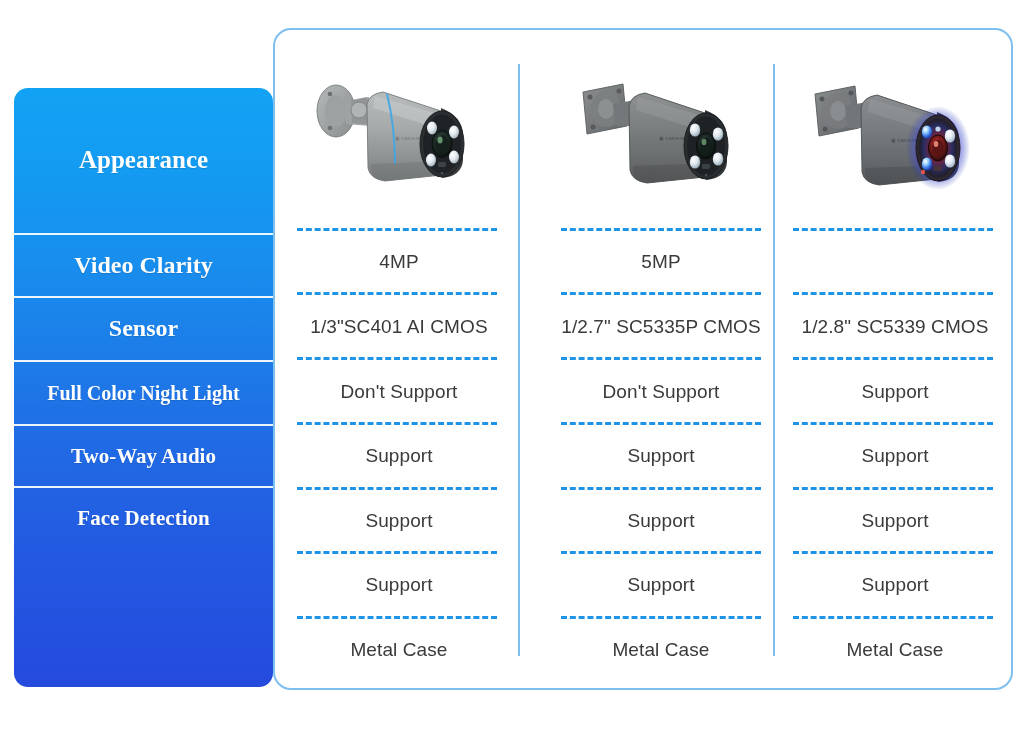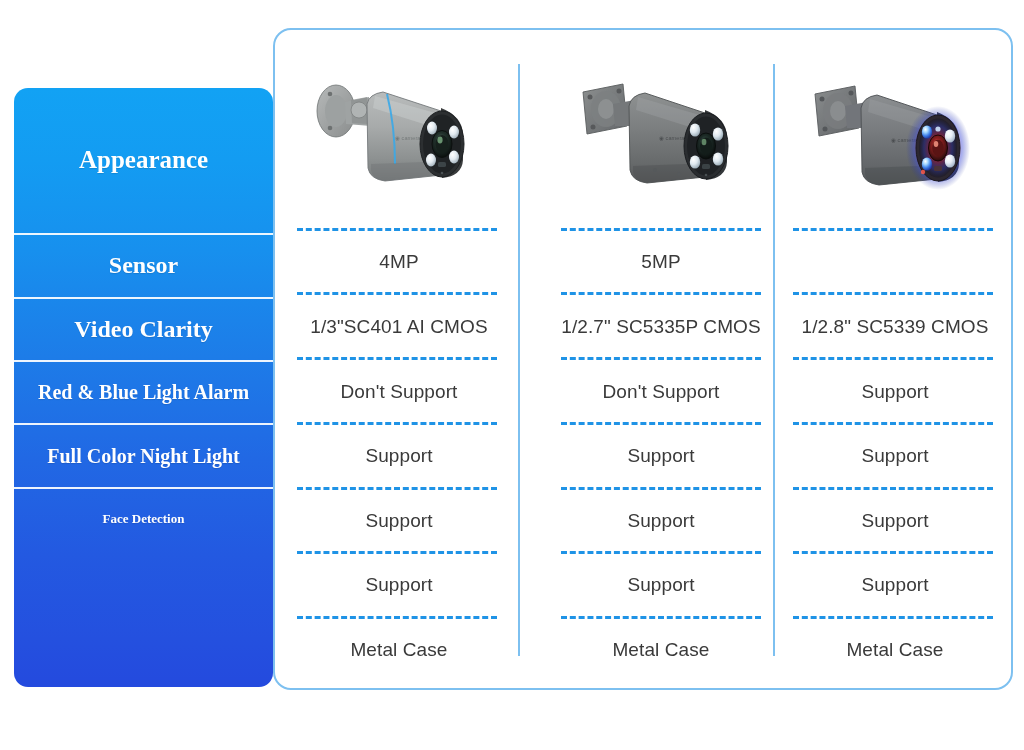--- a/index.html
+++ b/index.html
@@ -145,33 +145,33 @@
 
   <div id="spec-card">
     <div class="col-divider" id="col-divider-1"></div>
     <div class="col-divider" id="col-divider-2"></div>
   </div>
 
   <div id="feature-sidebar">
     <div class="feature-row" style="height:145px;font-size:25px;">
       <span class="row-label">Appearance</span>
     </div>
+    <div class="feature-row" style="height:63px;font-size:24px;">
+      <span class="row-label">Video Clarity</span>
+    </div>
     <div class="feature-row" style="height:64px;font-size:24px;">
       <span class="row-label">Sensor</span>
     </div>
-    <div class="feature-row" style="height:63px;font-size:24px;">
-      <span class="row-label">Video Clarity</span>
-    </div>
-    <div class="feature-row" style="height:63px;font-size:20px;">
-      <span class="row-label">Red &amp; Blue Light Alarm</span>
-    </div>
     <div class="feature-row" style="height:64px;font-size:20px;">
       <span class="row-label">Full Color Night Light</span>
     </div>
-    <div class="feature-row" style="height:62px;font-size:13px;">
+    <div class="feature-row" style="height:62px;font-size:21px;">
+      <span class="row-label">Two-Way Audio</span>
+    </div>
+    <div class="feature-row" style="height:62px;font-size:21px;">
       <span class="row-label">Face Detection</span>
     </div>
   </div>
 
   <div id="data-grid">
 
     <div class="data-col" id="data-col-0">
 
       <div class="data-cell appearance-cell" style="top:22px;height:178px;">
         <div class="camera-wrap">

